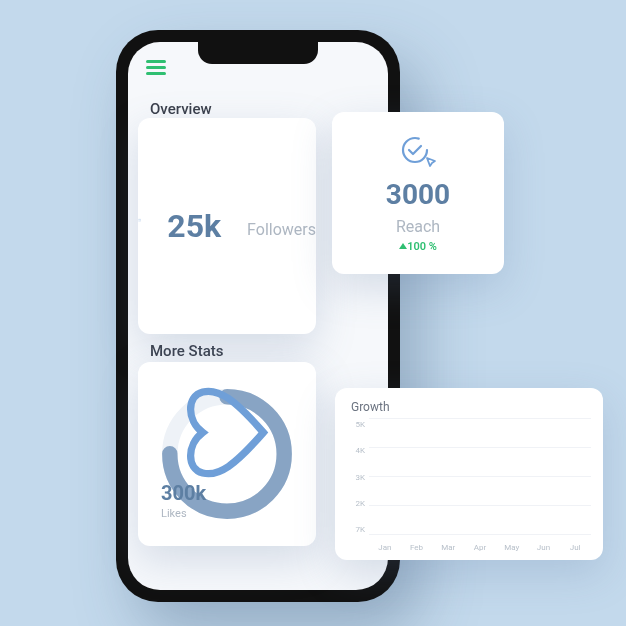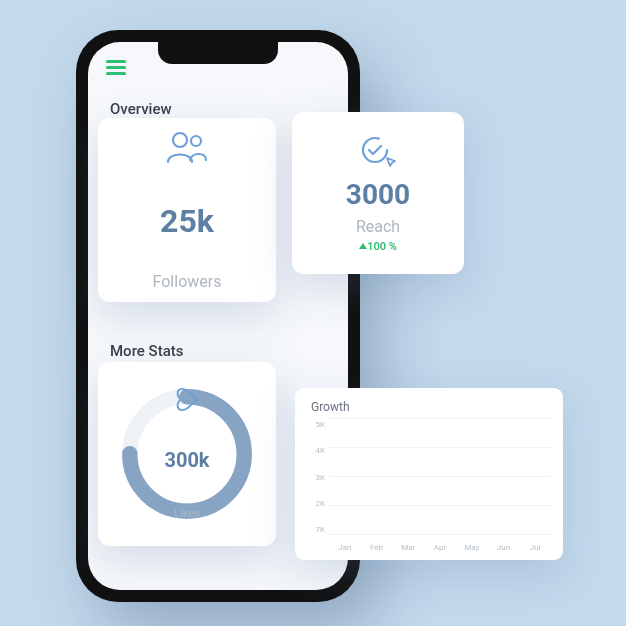--- a/index.html
+++ b/index.html
@@ -3,21 +3,21 @@
 <meta charset="utf-8">
 <style>
   * { box-sizing: border-box; margin: 0; padding: 0; }
   body {
     width: 626px; height: 626px;
     background: #c3d9ec;
     font-family: -apple-system, BlinkMacSystemFont, 'Segoe UI', Roboto, sans-serif;
     position: relative;
     overflow: hidden;
   }
-  .stage { position: absolute; inset: 0; }
+  .stage { position: absolute; inset: 0; margin-left: 40px; }
 
   
   .phone {
     position: absolute;
     left: 76px; top: 30px;
     width: 284px; height: 572px;
     background: #111;
     border-radius: 42px;
     padding: 12px;
     box-shadow: 20px 30px 60px rgba(60,90,120,0.35);
@@ -63,22 +63,22 @@
   
   .card {
     position: absolute;
     background: #fff;
     border-radius: 12px;
     box-shadow: 0 14px 40px rgba(90,120,160,0.22);
   }
 
   .followers-card {
     left: 98px; top: 118px;
-    width: 178px; height: 184px;
-    display: flex; flex-direction: column;
+    width: 178px; height: 216px;
+    display: flex; flex-direction: row;
     align-items: center; justify-content: center; gap: 26px;
   }
   .followers-card svg { margin-bottom: 12px; }
   .big-number {
     font-size: 32px; font-weight: 700;
     color: #5d7fa3;
   }
   .stat-label {
     font-size: 16px; color: #aeb7c2;
     margin-top: 6px;
@@ -111,36 +111,35 @@
   .likes-card {
     left: 98px; top: 362px;
     width: 178px; height: 184px;
     display: flex; align-items: center; justify-content: center;
   }
   .ring-wrap { position: relative; width: 132px; height: 132px; }
   .ring-wrap svg { width: 132px; height: 132px; transform: rotate(-90deg); }
   .ring-center {
     position: absolute; inset: 0;
     display: flex; flex-direction: column;
-    align-items: center; justify-content: center; gap: 33px;
+    align-items: flex-start; justify-content: center;
   }
   .ring-center .num {
     font-size: 20px; font-weight: 700; color: #5d7fa3;
     margin-top: 4px;
   }
   .ring-center .lbl {
     font-size: 11px; color: #aeb7c2; margin-top: 2px;
   }
 
   .growth-card {
     left: 295px; top: 388px;
     width: 268px; height: 172px;
     padding: 14px 16px 10px 34px;
     z-index: 5;
-    border-radius: 9px;
   }
   .growth-title {
     font-size: 12px; color: #6b7380;
     margin-bottom: 8px;
     position: absolute; left: 16px; top: 12px;
   }
   .chart-area {
     position: absolute;
     left: 34px; right: 12px; top: 30px; bottom: 26px;
   }

